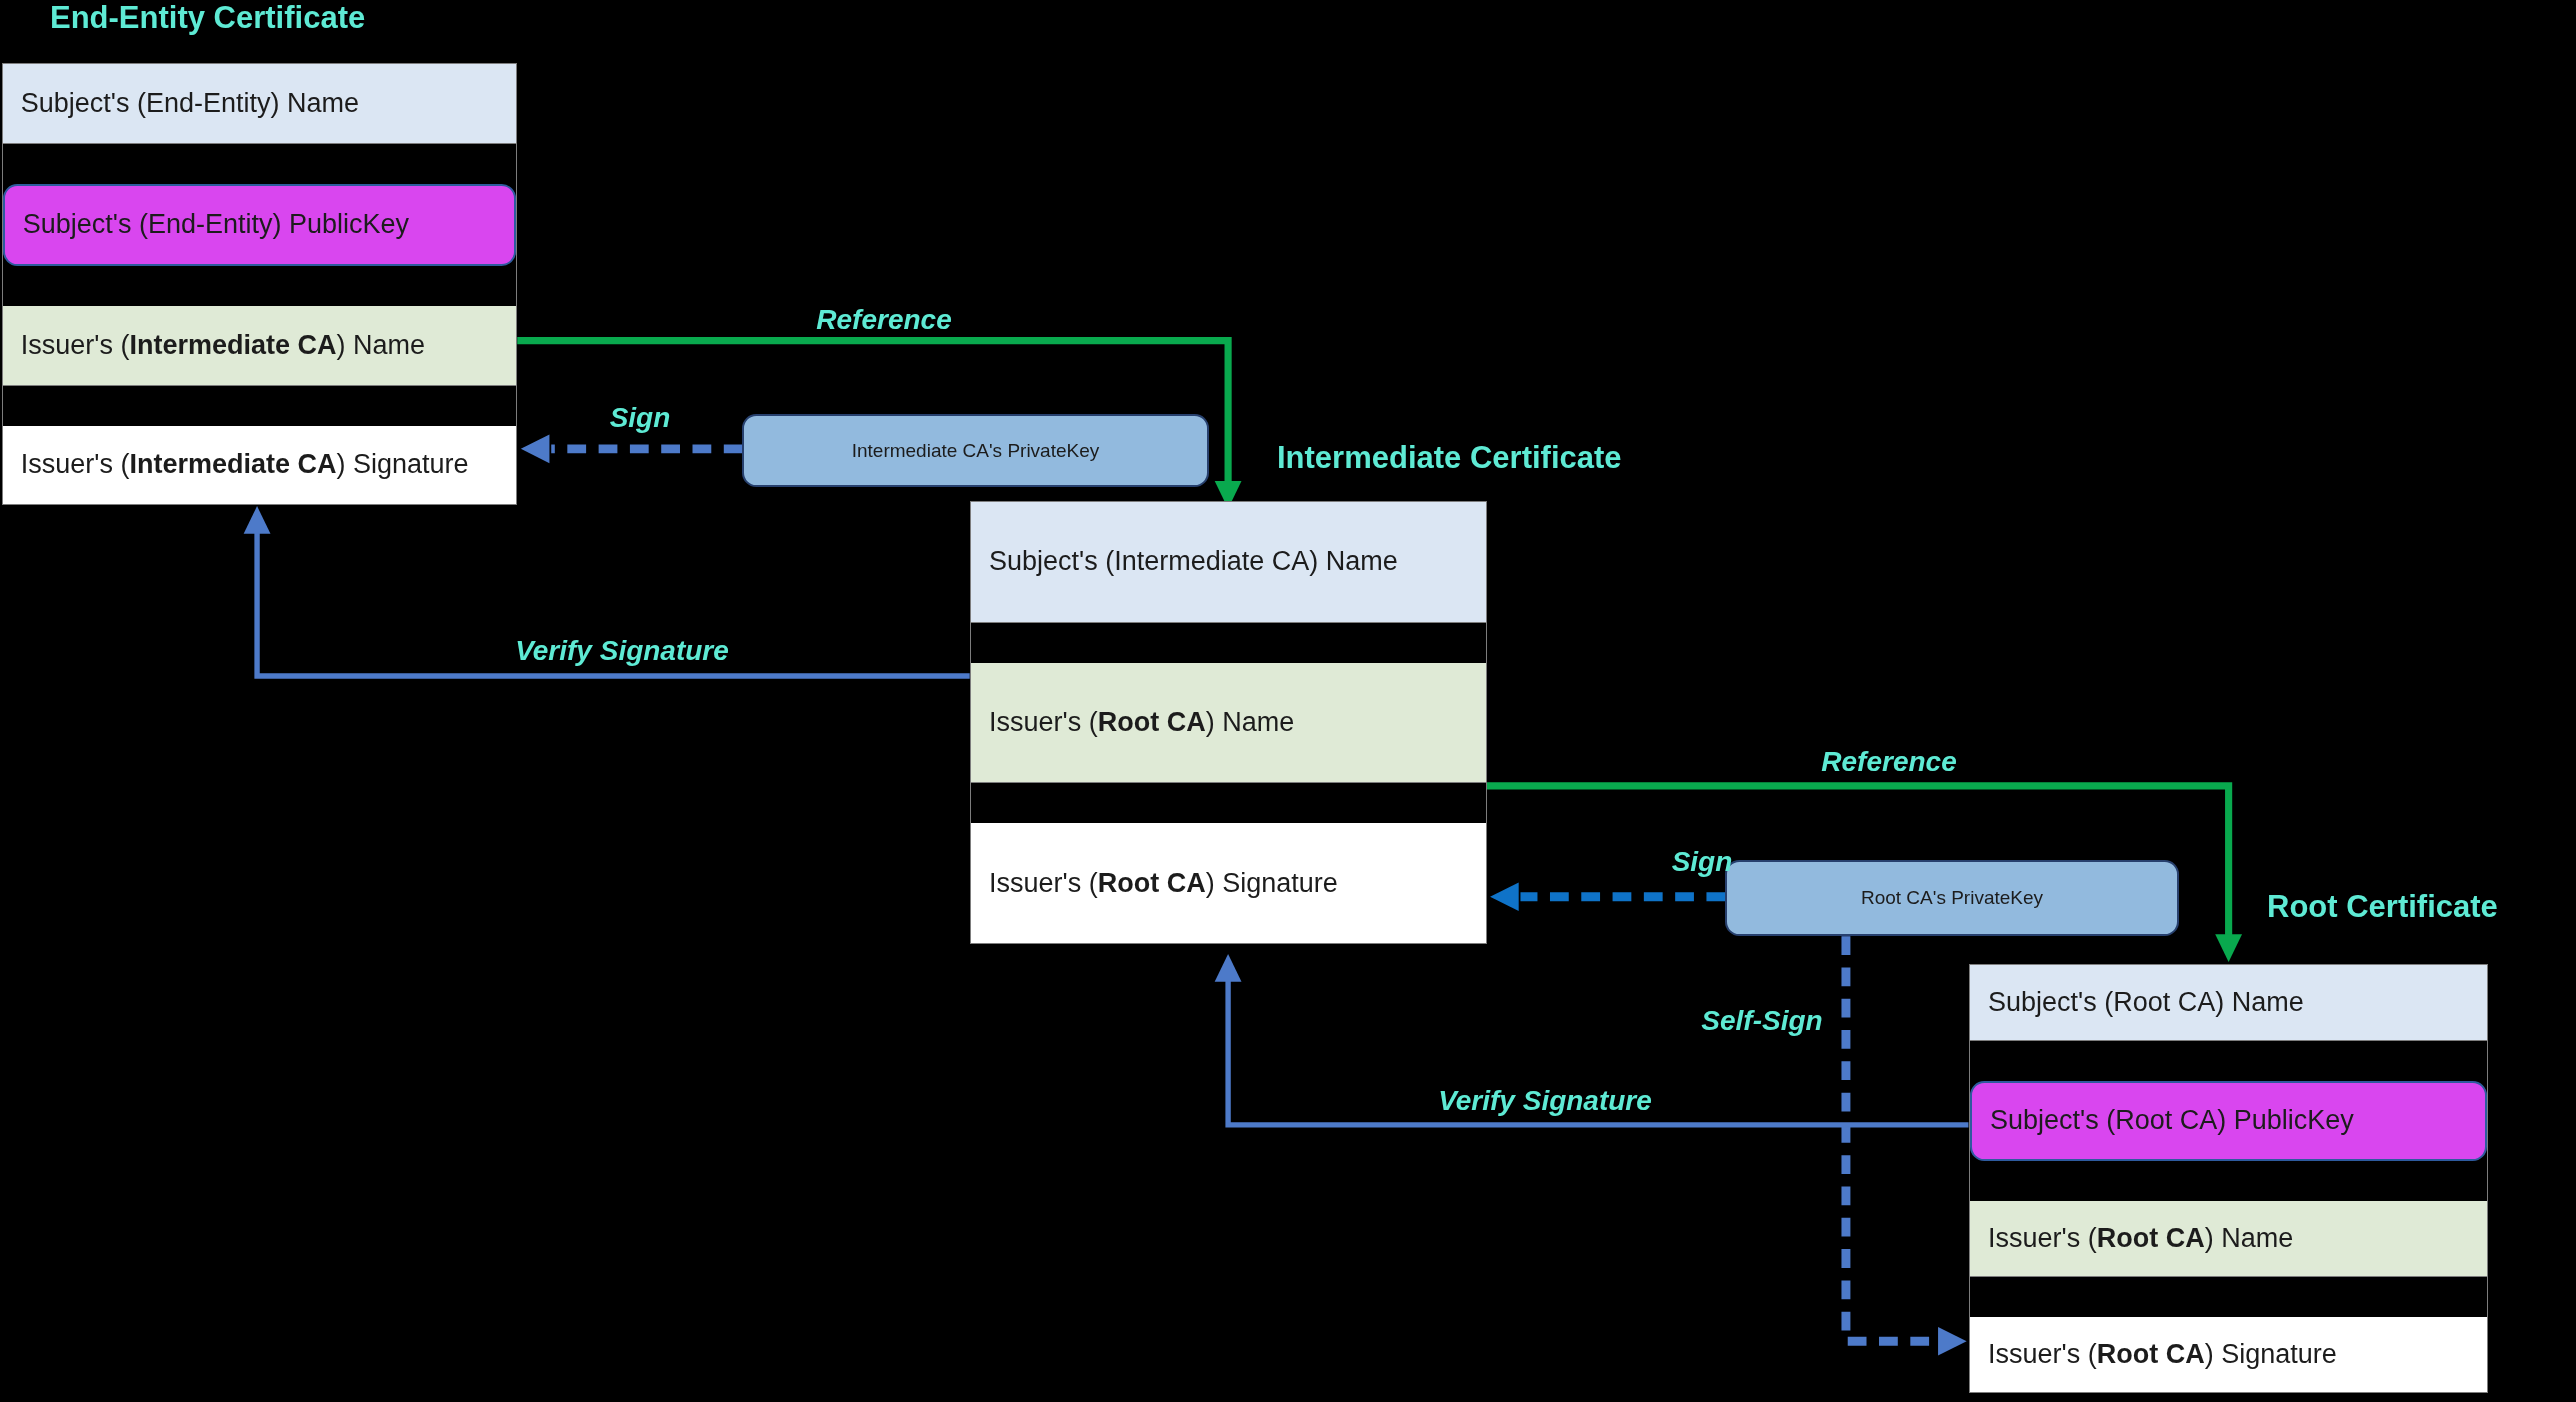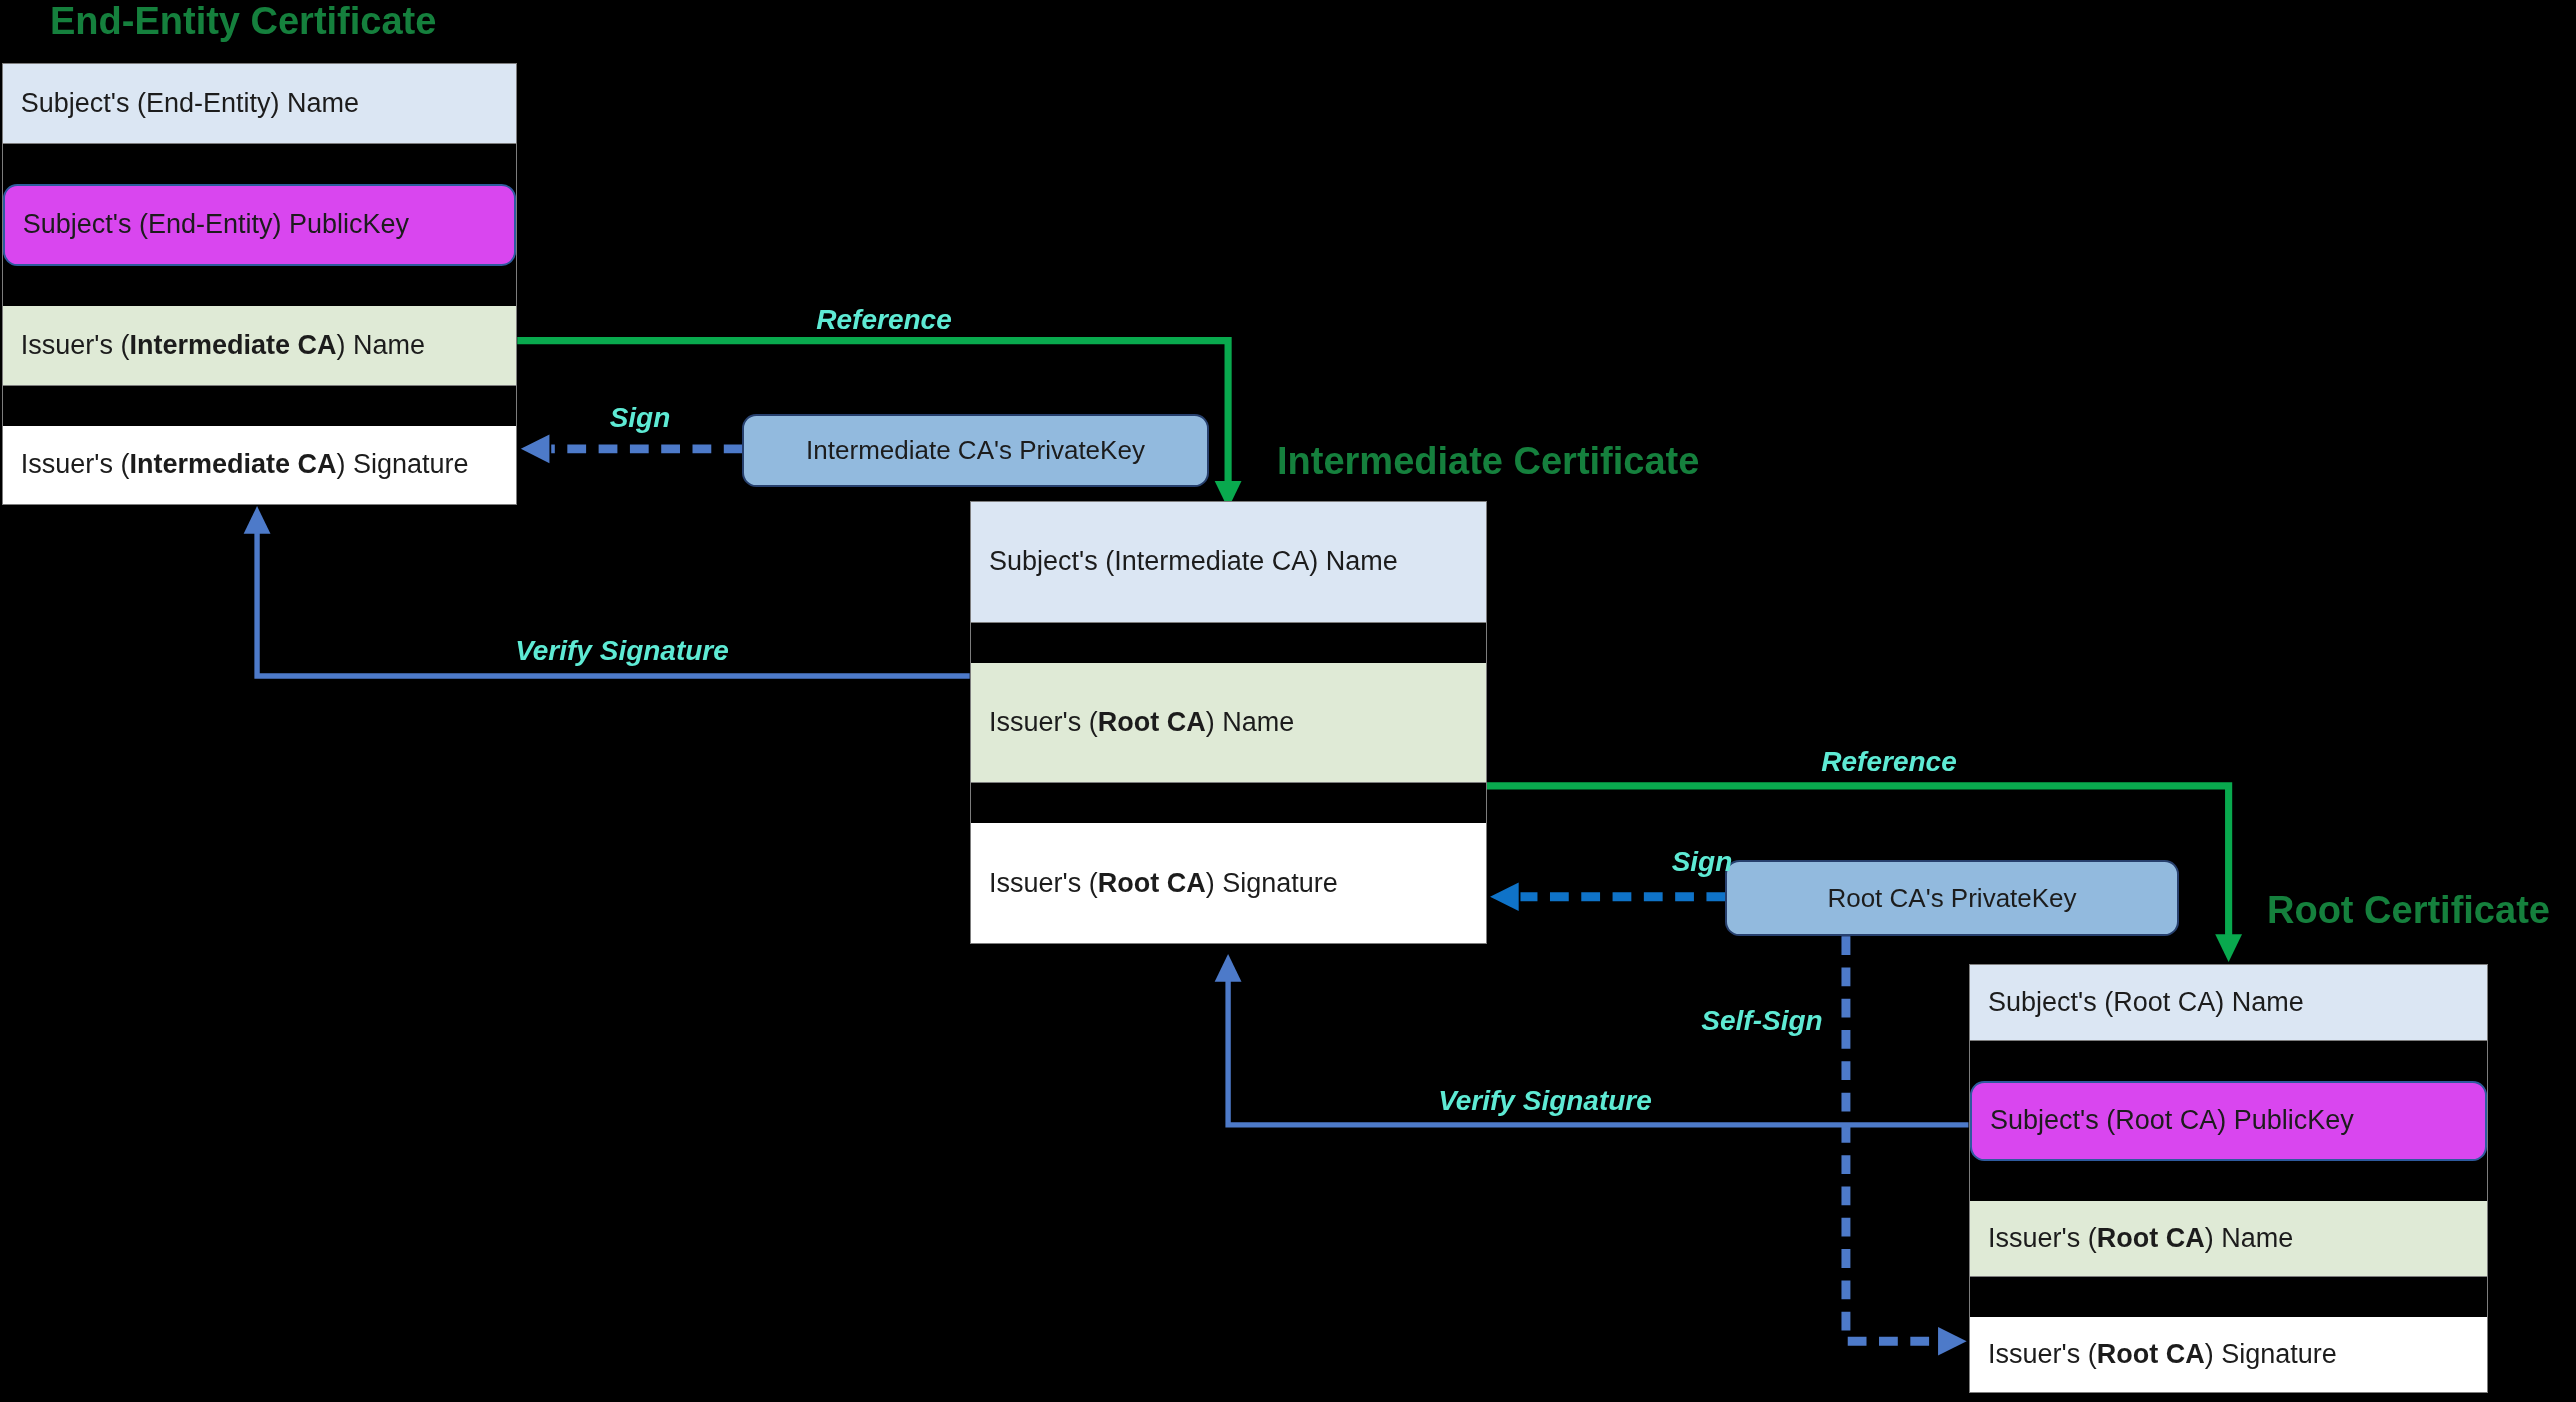--- a/index.html
+++ b/index.html
@@ -6,22 +6,22 @@
   #canvas{
     position:relative;
     width:2576px;height:1402px;
     background:#000;
     overflow:hidden;
     font-family:"Liberation Sans", sans-serif;
   }
   
   .cert-title{
     position:absolute;
-    color:#15803d;
-    font-size:38px;
+    color:#5eead4;
+    font-size:31px;
     font-weight:bold;
     white-space:nowrap;
     line-height:1;
   }
   
   .cert-box{
     position:absolute;
     border:1.8px solid #7d7d7d;
     box-sizing:border-box;
     display:flex;
@@ -52,21 +52,21 @@
   
   .pk-box{
     position:absolute;
     background:#92bade;
     border:2.7px solid #27406e;
     border-radius:14.3px;
     box-sizing:border-box;
     display:flex;
     align-items:center;
     justify-content:center;
-    font-size:26px;
+    font-size:19px;
     color:#1c1c1c;
     white-space:nowrap;
   }
   
   .arrow-label{
     position:absolute;
     transform:translate(-50%,-50%);
     color:#5eead4;
     font-size:28px;
     font-style:italic;

